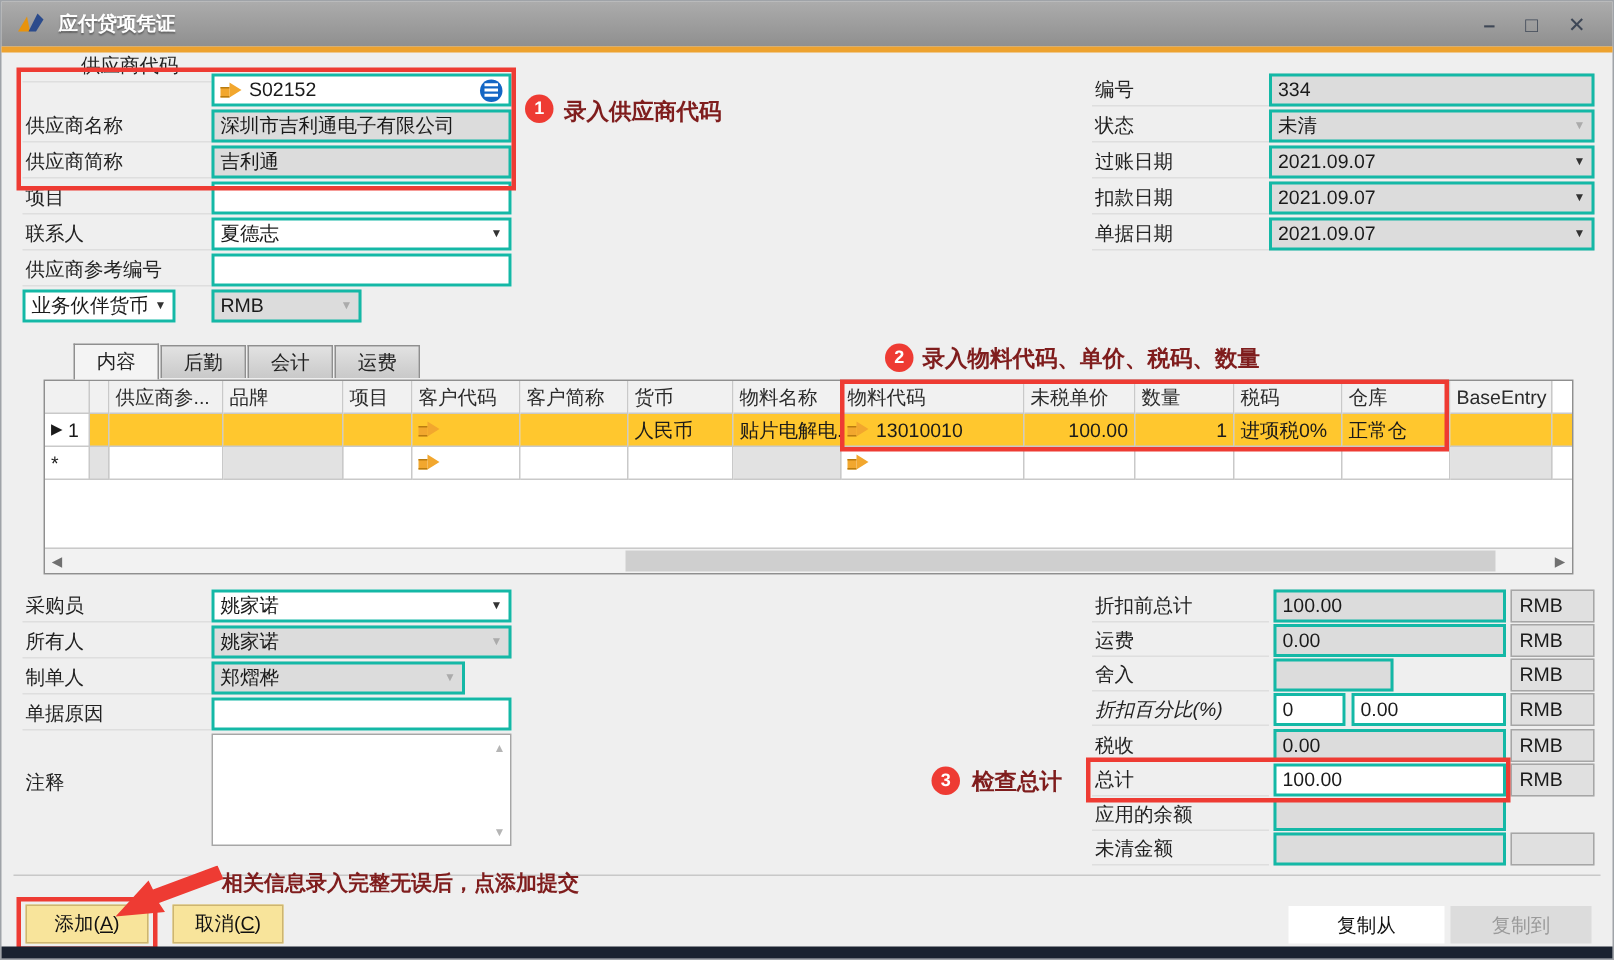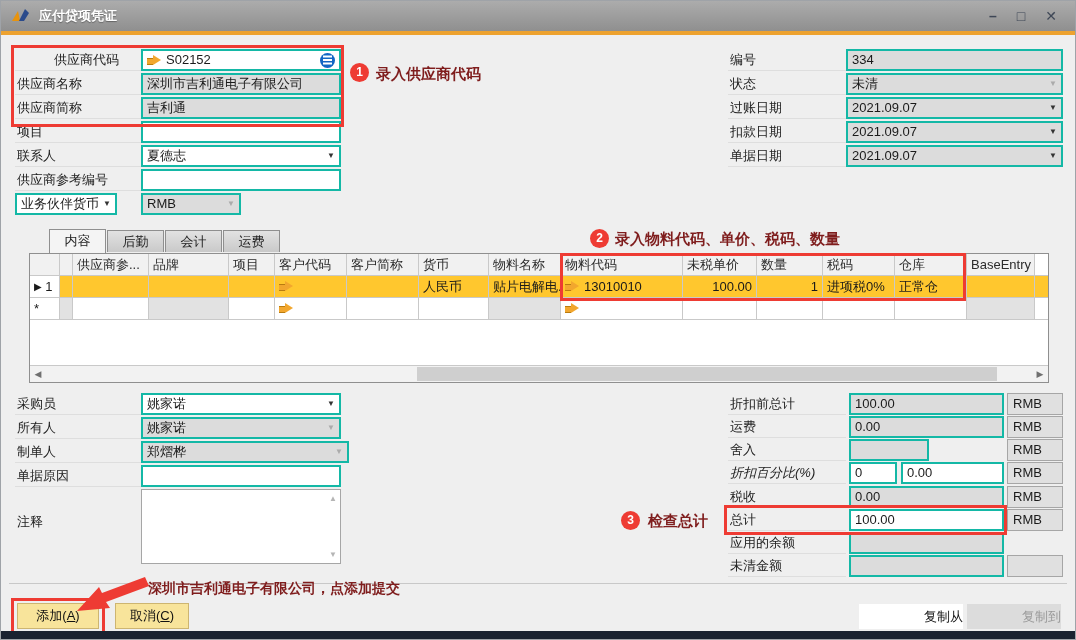--- a/index.html
+++ b/index.html
@@ -50,21 +50,21 @@
   .cfill{flex:1 1 auto; border-bottom:1px solid #C9C9C9;}
   .hscroll { margin-top:auto; height:17px; background:#F2F2F2; border-top:1px solid #C9C9C9; display:flex; align-items:center; position:relative; }
   .hs-arrow { width:16px; text-align:center; font-size:9px; color:#707070; }
   .hs-thumb { position:absolute; left:38%; width:57%; top:1px; bottom:1px; background:#CFCFCF; }
 
   
   .cur { position:absolute; left:1006px; width:56px; height:22px; border:1px solid #A6A6A6; background:#E0E0E0; line-height:20px; padding:0 5px; }
 
   
   .btn-y { position:absolute; height:26px; background:#F8E49B; border:1px solid #CDB571; text-align:center; line-height:24px; color:#111; }
-  .btn-flat { position:absolute; height:25px; background:#FFF; border:none; text-align:right; line-height:25px; color:#111; }
+  .btn-flat { position:absolute; height:25px; background:#FFF; border:none; text-align:center; line-height:25px; color:#111; }
   .btn-flat.disabled { background:#DCDCDC; color:#9A9A9A; }
 
   
   .redbox { position:absolute; border:3px solid #EE3B33; pointer-events:none; }
   .ann-circle { position:absolute; width:19px; height:19px; border-radius:50%; background:#EE3B33; color:#FFF; font-size:12px; font-weight:bold; text-align:center; line-height:19px; }
   .ann-text { position:absolute; color:#7f1d1d; font-size:15px; font-weight:bold; white-space:nowrap; }
 
   .sepline { position:absolute; left:8px; right:8px; top:582px; height:1px; background:#C8C8C8; }
   .bottom-strip { position:absolute; left:0; bottom:0; width:100%; height:8px; background:#1A2230; }
 
@@ -84,21 +84,21 @@
     </svg>
     <span class="title">应付贷项凭证</span>
     <div class="win-controls">
       <span>–</span>
       <span>□</span>
       <span>✕</span>
     </div>
   </div>
   <div class="accent"></div>
 
-  <div class="flabel" style="left:14px;top:48px;width:128px;padding-left:39px;">供应商代码</div>
+  <div class="flabel" style="left:14px;top:32px;width:128px;padding-left:39px;">供应商代码</div>
   <div class="fld" style="left:140px;top:48px;width:200px;">
     <span class="link-arrow"></span>
     <span>S02152</span>
     <span class="cfl-icon"></span>
   </div>
 
   <div class="flabel" style="left:14px;top:72px;width:126px;">供应商名称</div>
   <div class="fld ro" style="left:140px;top:72px;width:200px;">
     <span>深圳市吉利通电子有限公司</span>
   </div>
@@ -249,21 +249,21 @@
   <div class="fld dd" style="left:140px;top:392px;width:200px;">
     <span>姚家诺</span>
   </div>
 
   <div class="flabel" style="left:14px;top:416px;width:126px;">所有人</div>
   <div class="fld ro dd-dis" style="left:140px;top:416px;width:200px;">
     <span>姚家诺</span>
   </div>
 
   <div class="flabel" style="left:14px;top:440px;width:126px;">制单人</div>
-  <div class="fld ro dd-dis" style="left:140px;top:440px;width:208px;">
+  <div class="fld ro dd-dis" style="left:140px;top:440px;width:169px;">
     <span>郑熠桦</span>
   </div>
 
   <div class="flabel" style="left:14px;top:464px;width:126px;">单据原因</div>
   <div class="fld" style="left:140px;top:464px;width:200px;">
     <span></span>
   </div>
 
   <div class="notes-label flabel" style="border-bottom:none;">注释</div>
   <div class="comments-box">
@@ -330,19 +330,19 @@
   <div class="btn-y" style="left:16px;top:602px;width:82px;">
     <span>添加(</span><u>A</u><span>)</span>
   </div>
   <div class="btn-y" style="left:114px;top:602px;width:74px;">
     <span>取消(</span><u>C</u><span>)</span>
   </div>
   <div class="btn-flat" style="left:858px;top:603px;width:104px;">复制从</div>
   <div class="btn-flat disabled" style="left:966px;top:603px;width:94px;">复制到</div>
 
   <div class="redbox" style="left:10px;top:597px;width:94px;height:36px;"></div>
-  <div class="ann-text" style="left:147px;top:579px;font-size:14px;">深圳市吉利通电子有限公司，点添加提交</div>
+  <div class="ann-text" style="left:147px;top:579px;font-size:14px;">相关信息录入完整无误后，点添加提交</div>
   <svg style="position:absolute;left:76px;top:576px;" width="72" height="36" viewBox="0 0 72 36">
     <polygon points="0,34 22,10 25,16 68,0 72,9 29,25 33,31" fill="#EE3B33"></polygon>
   </svg>
 
   <div class="bottom-strip"></div>
 </div>
 
 </body></html>

